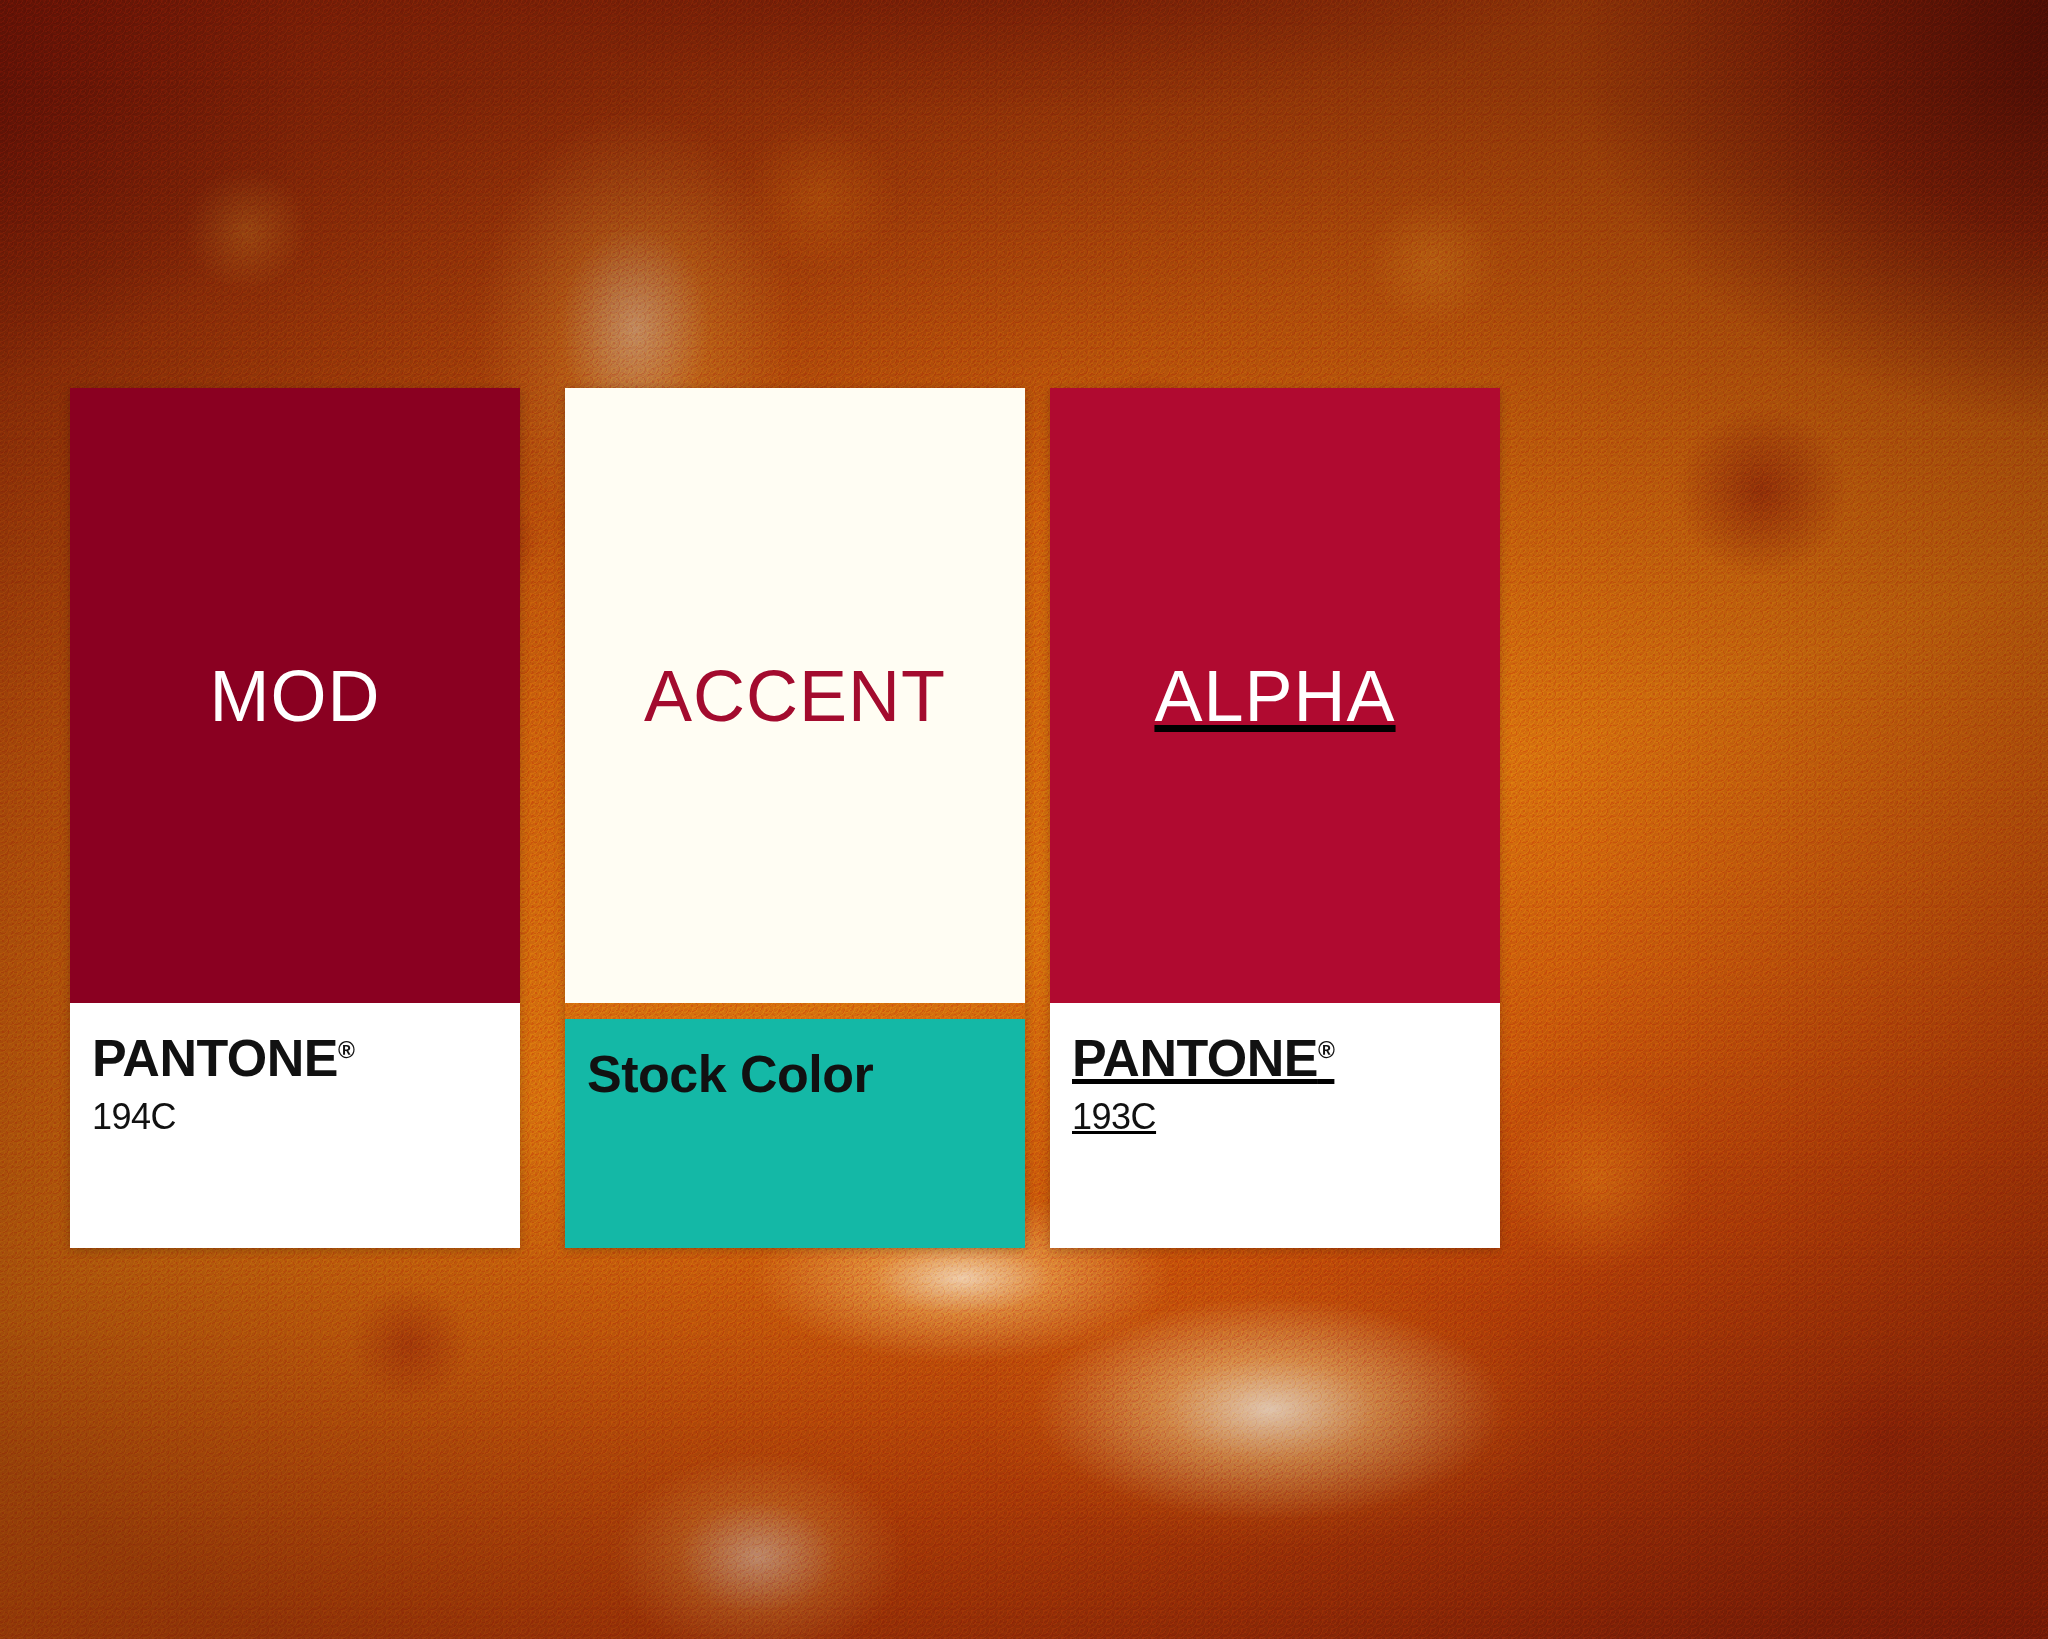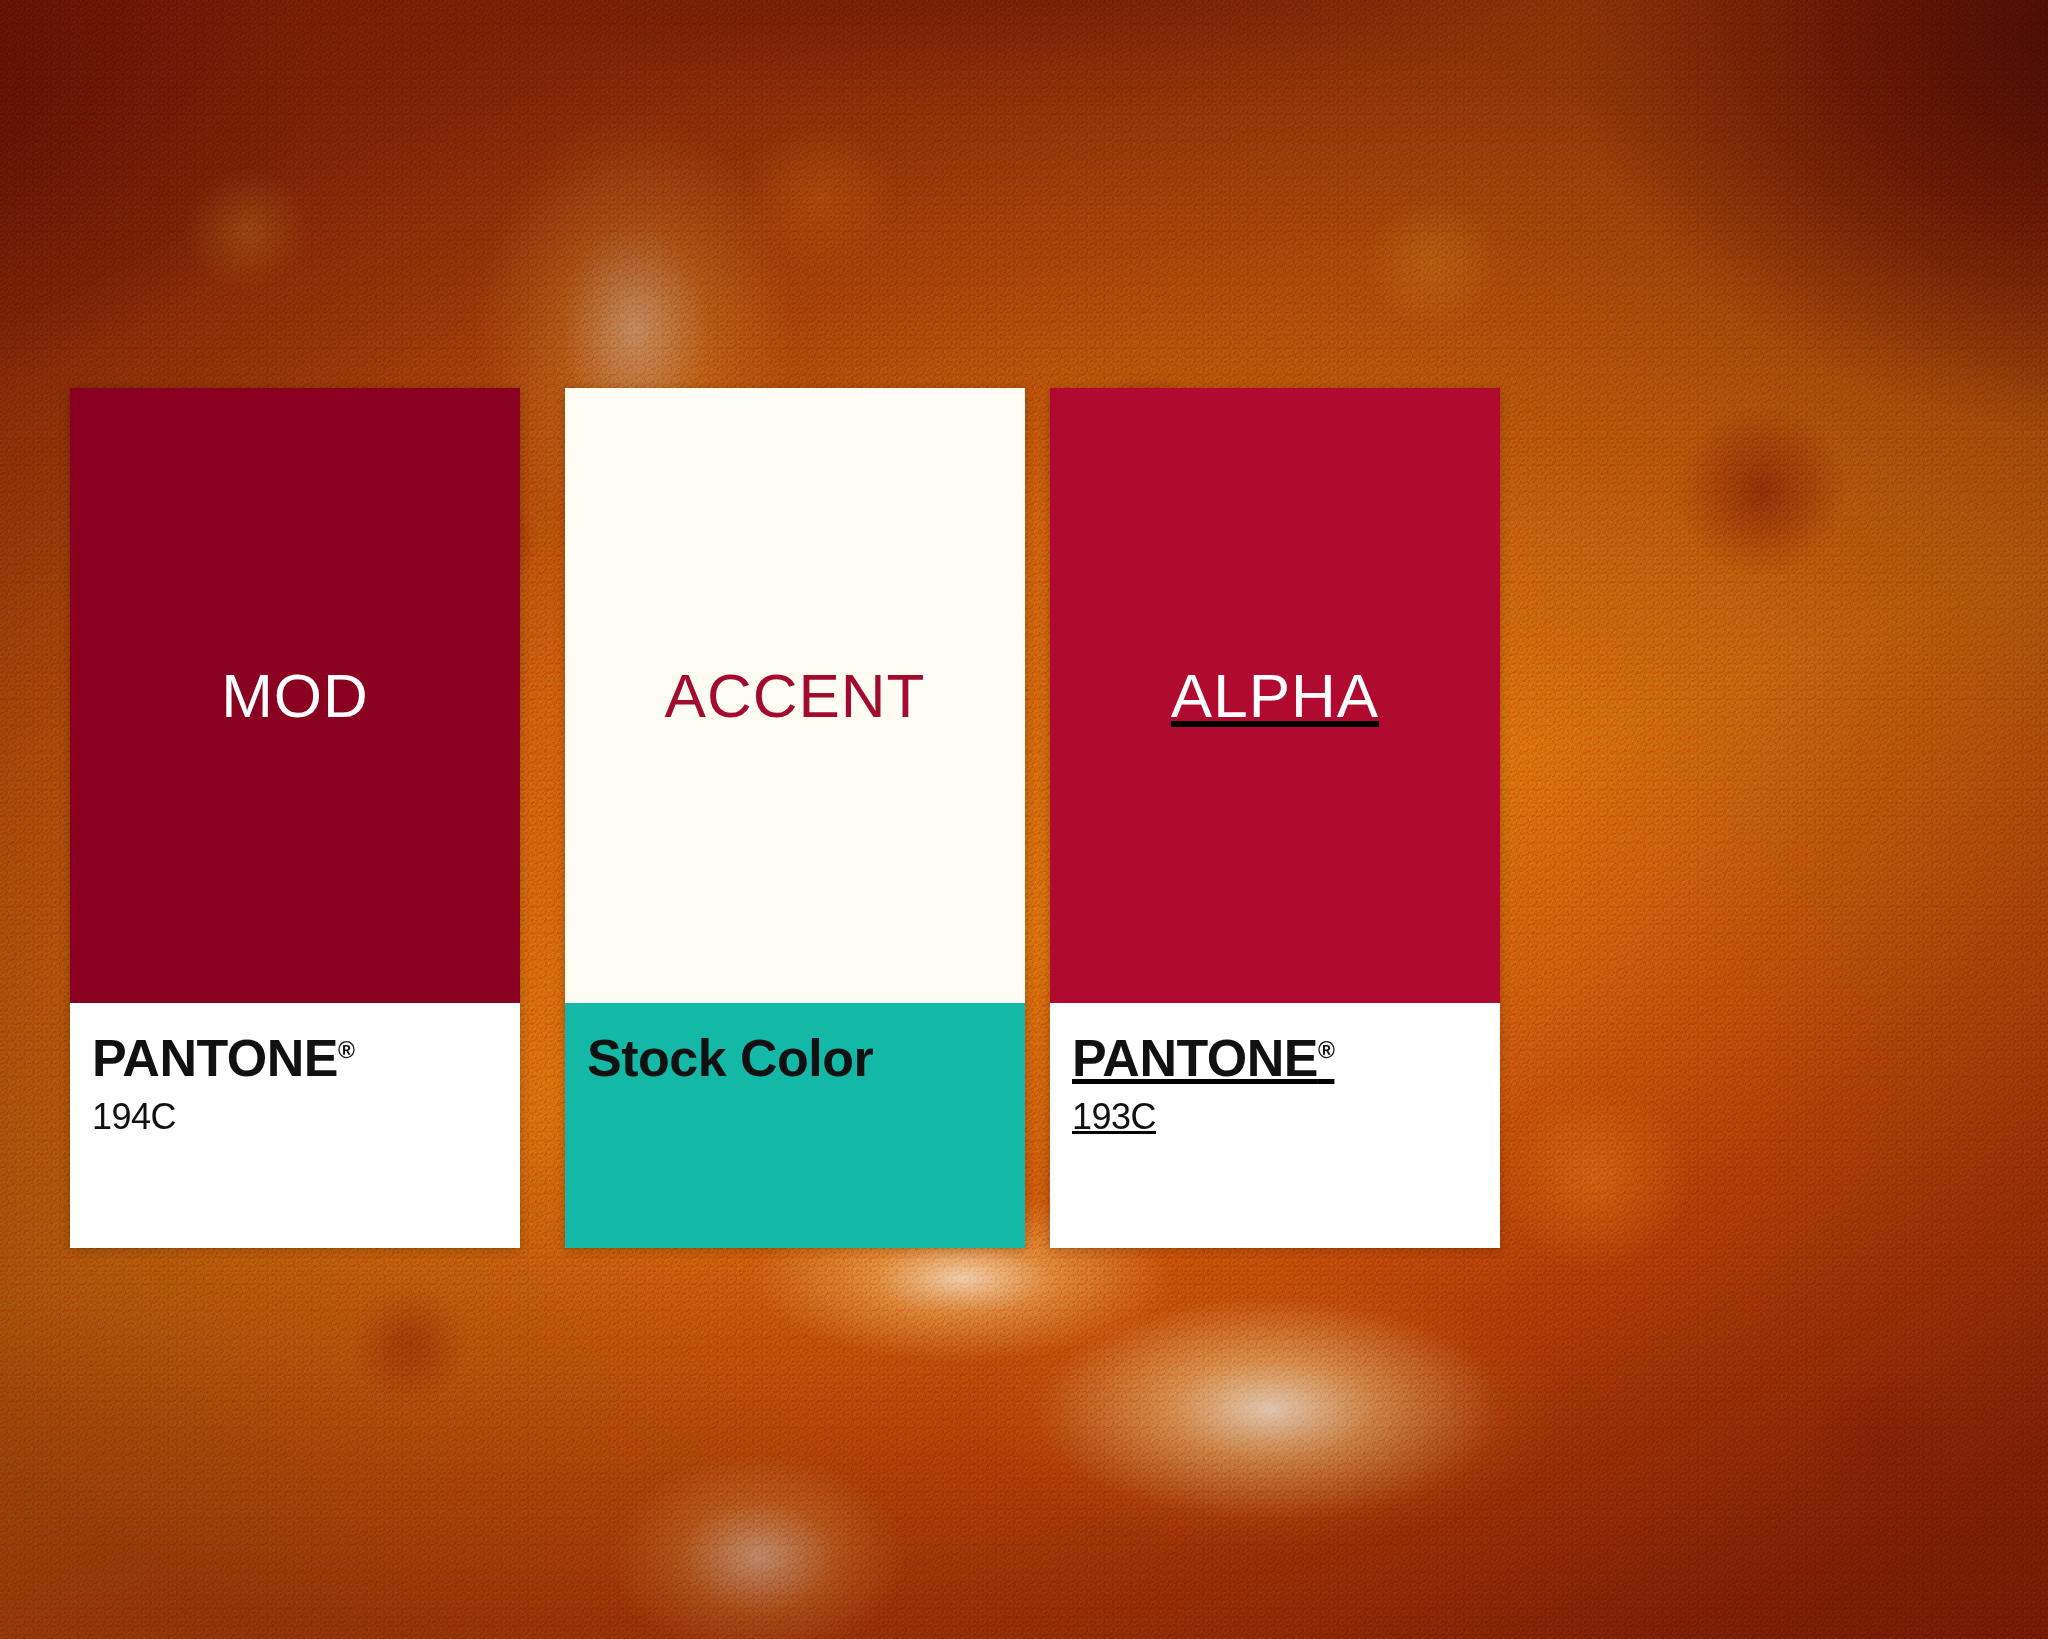--- a/index.html
+++ b/index.html
@@ -75,32 +75,32 @@
   .card {
     position: absolute;
     top: 388px;
     height: 860px;
     display: flex;
     flex-direction: column;
     box-shadow: 0 2px 10px rgba(0,0,0,0.22);
   }
 
   #card-mod    { left: 70px;   width: 450px; }
-  #card-accent { left: 565px;  width: 460px; }
+  #card-accent { left: 565px;  width: 460px; gap: 16px; }
   #card-alpha  { left: 1050px; width: 450px; text-decoration: underline; }
 
   .card-color {
     flex: 0 0 615px;
     display: flex;
     align-items: center;
     justify-content: center;
   }
 
   .card-name {
-    font-size: 62px;
+    font-size: 72px;
     font-weight: 300;
     letter-spacing: 1px;
     line-height: 1;
     white-space: nowrap;
   }
 
   .card-label {
     flex: 1 1 auto;
     background: #ffffff;
     padding: 28px 12px 0 22px;

